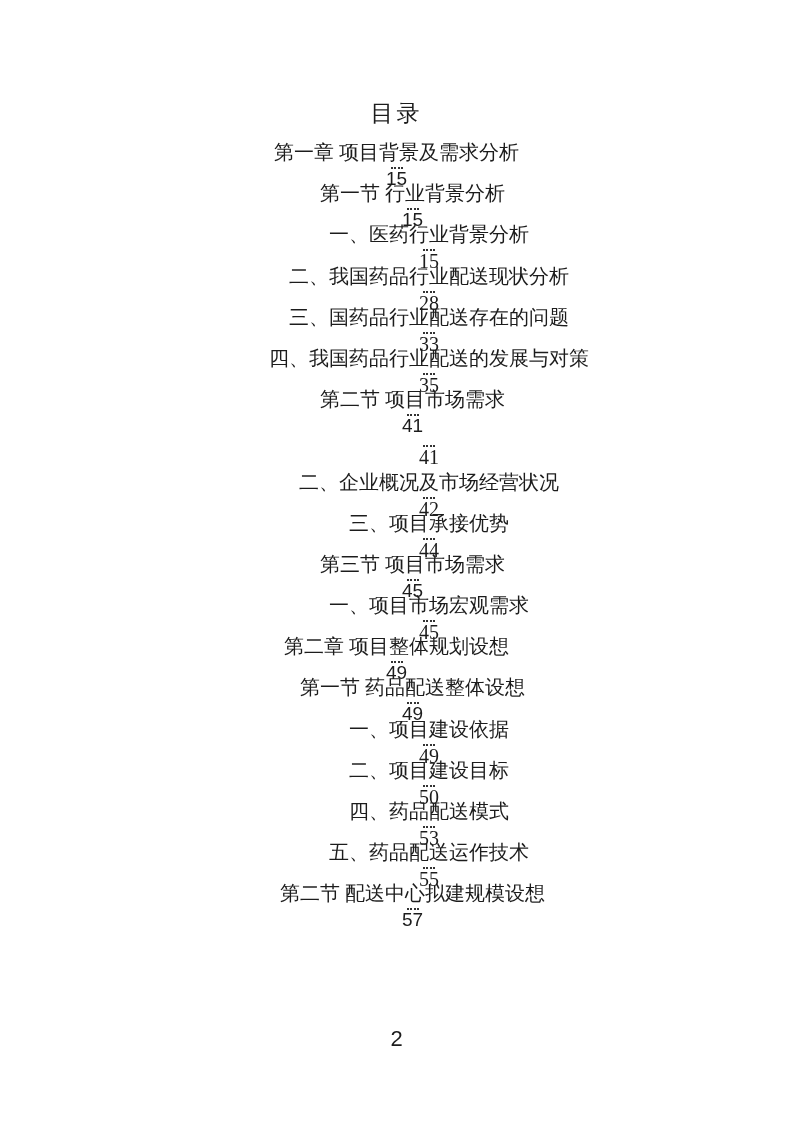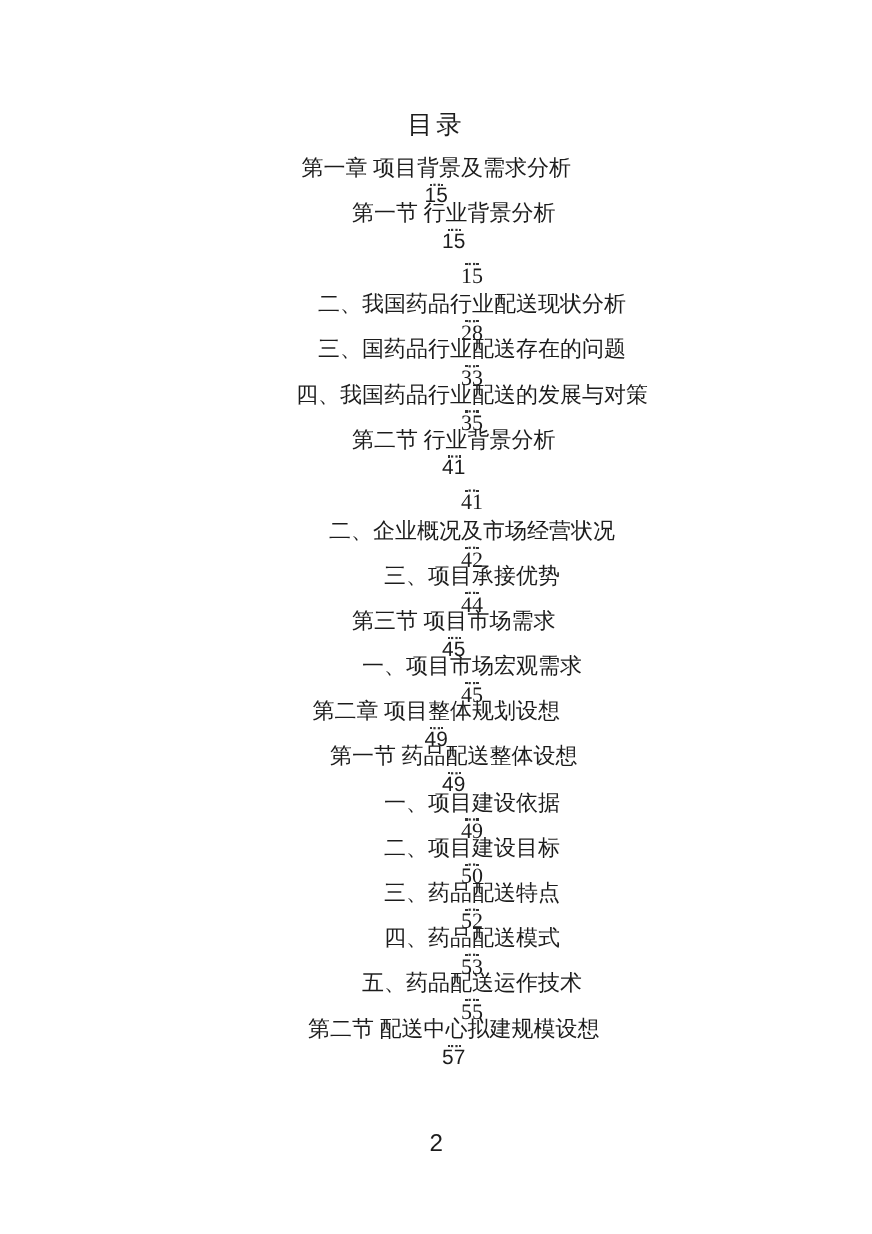--- a/index.html
+++ b/index.html
@@ -94,40 +94,41 @@
     <span class="toc-label">第一章 项目背景及需求分析</span>
     <span class="toc-leader"></span>
     <span class="toc-page">15</span>
   </div>
         <div class="toc-row lvl2">
     <span class="toc-label">第一节 行业背景分析</span>
     <span class="toc-leader"></span>
     <span class="toc-page">15</span>
   </div>
         <div class="toc-row lvl3">
+    <span class="toc-label">一、医药行业背景分析</span>
     <span class="toc-leader"></span>
     <span class="toc-page">15</span>
   </div>
         <div class="toc-row lvl3">
     <span class="toc-label">二、我国药品行业配送现状分析</span>
     <span class="toc-leader"></span>
     <span class="toc-page">28</span>
   </div>
         <div class="toc-row lvl3">
     <span class="toc-label">三、国药品行业配送存在的问题</span>
     <span class="toc-leader"></span>
     <span class="toc-page">33</span>
   </div>
         <div class="toc-row lvl3">
     <span class="toc-label">四、我国药品行业配送的发展与对策</span>
     <span class="toc-leader"></span>
     <span class="toc-page">35</span>
   </div>
         <div class="toc-row lvl2">
-    <span class="toc-label">第二节 行业背景分析</span>
+    <span class="toc-label">第二节 项目市场需求</span>
     <span class="toc-leader"></span>
     <span class="toc-page">41</span>
   </div>
         <div class="toc-row lvl3">
     <span class="toc-leader"></span>
     <span class="toc-page">41</span>
   </div>
         <div class="toc-row lvl3">
     <span class="toc-label">二、企业概况及市场经营状况</span>
     <span class="toc-leader"></span>
@@ -162,25 +163,20 @@
     <span class="toc-label">一、项目建设依据</span>
     <span class="toc-leader"></span>
     <span class="toc-page">49</span>
   </div>
         <div class="toc-row lvl3">
     <span class="toc-label">二、项目建设目标</span>
     <span class="toc-leader"></span>
     <span class="toc-page">50</span>
   </div>
         <div class="toc-row lvl3">
-    <span class="toc-label">三、药品配送特点</span>
-    <span class="toc-leader"></span>
-    <span class="toc-page">52</span>
-  </div>
-        <div class="toc-row lvl3">
     <span class="toc-label">四、药品配送模式</span>
     <span class="toc-leader"></span>
     <span class="toc-page">53</span>
   </div>
         <div class="toc-row lvl3">
     <span class="toc-label">五、药品配送运作技术</span>
     <span class="toc-leader"></span>
     <span class="toc-page">55</span>
   </div>
         <div class="toc-row lvl2">

